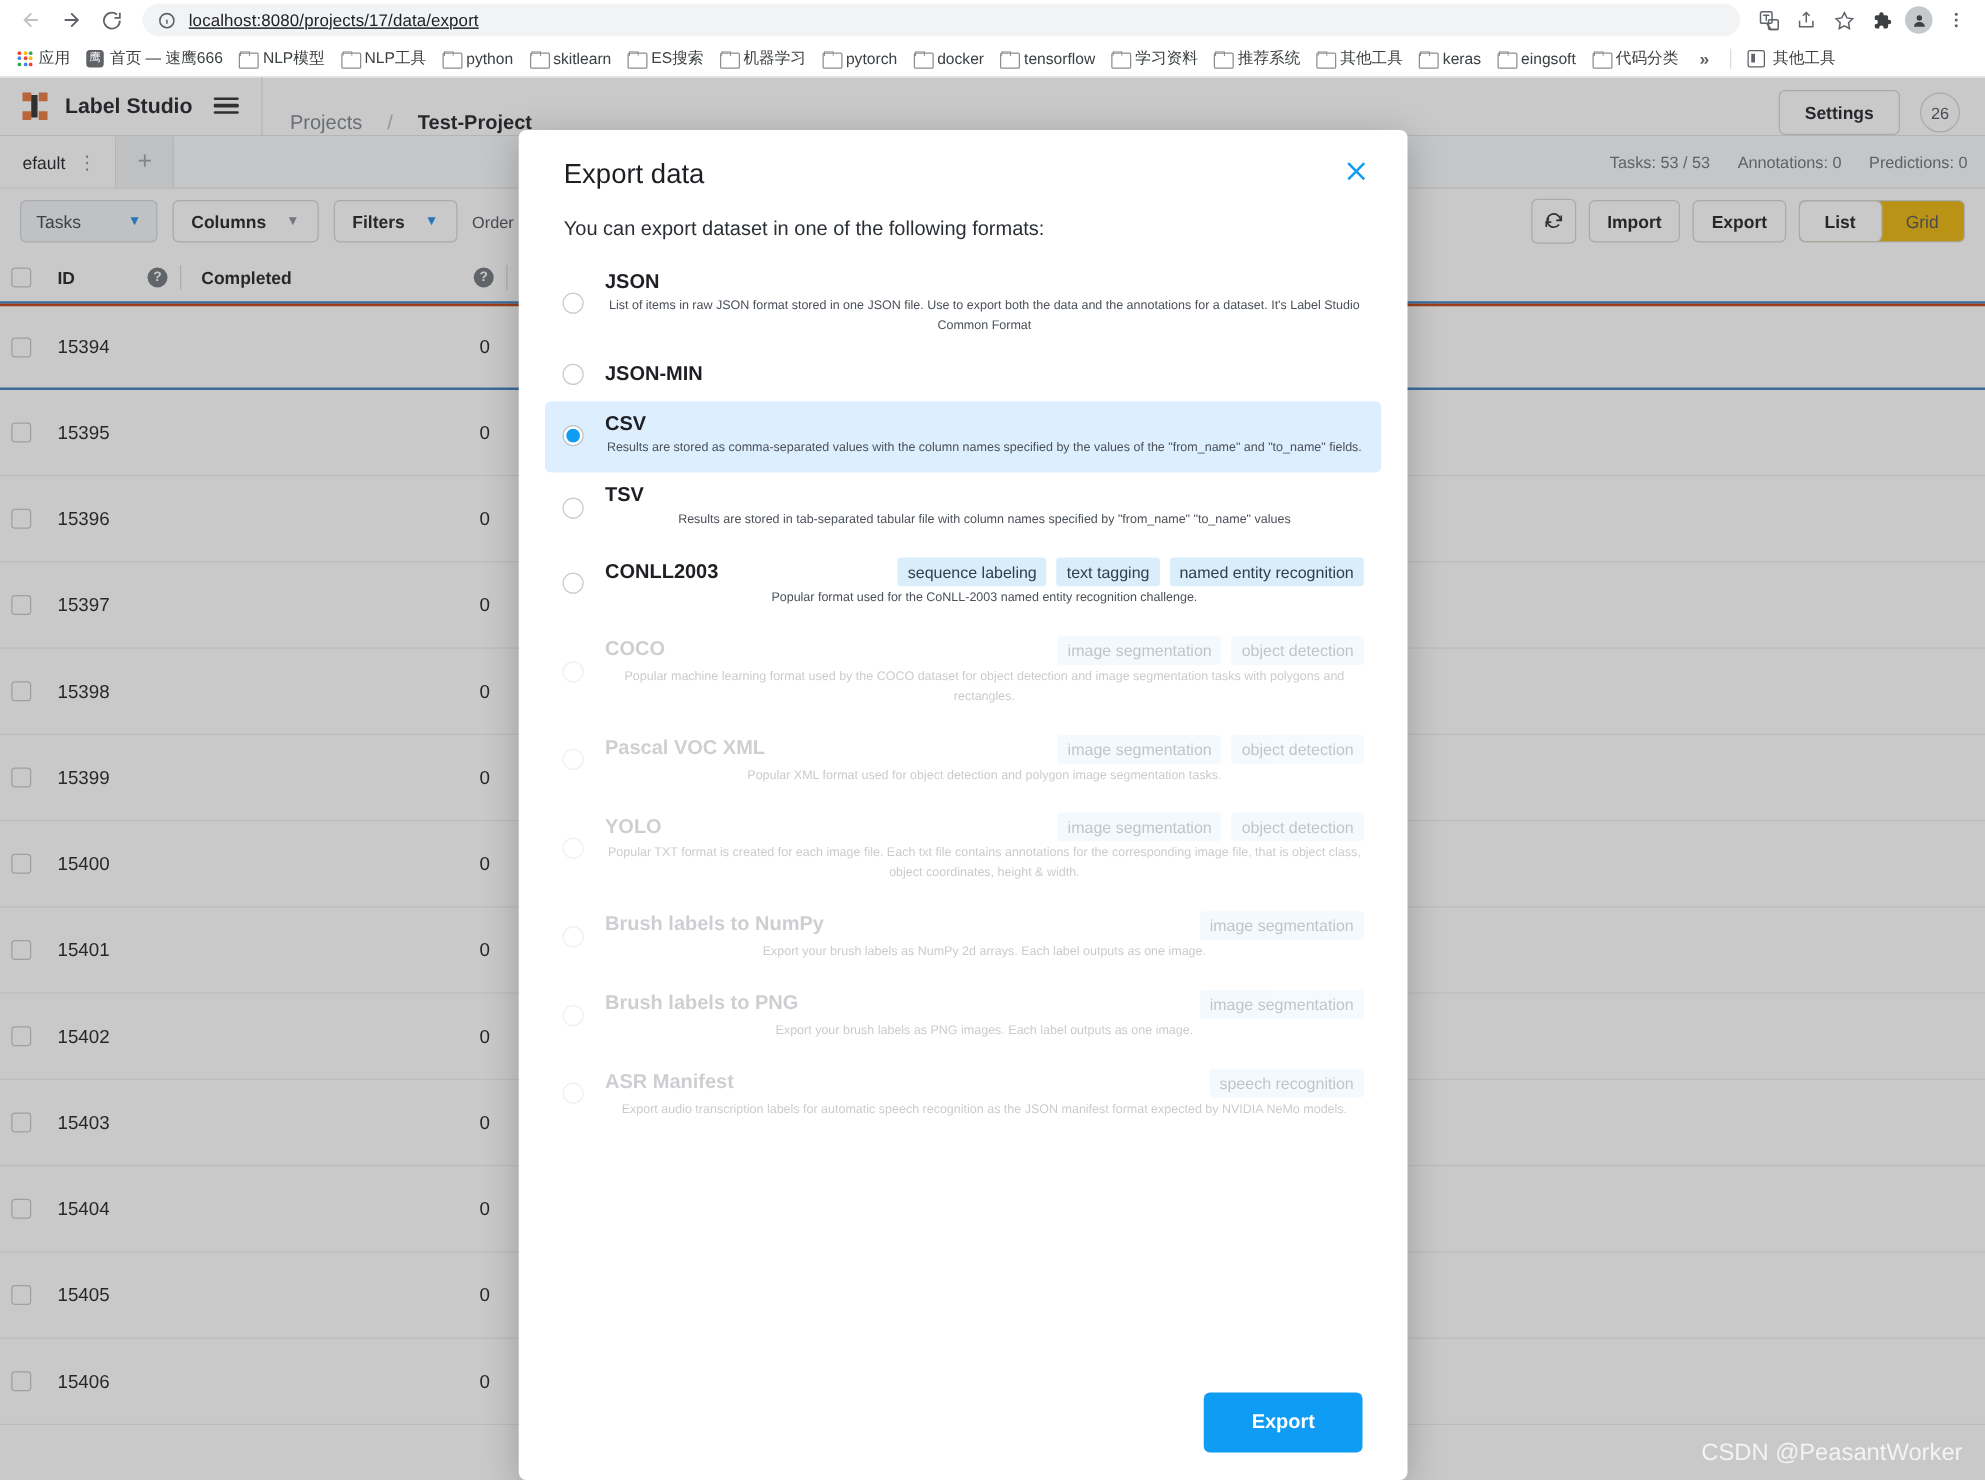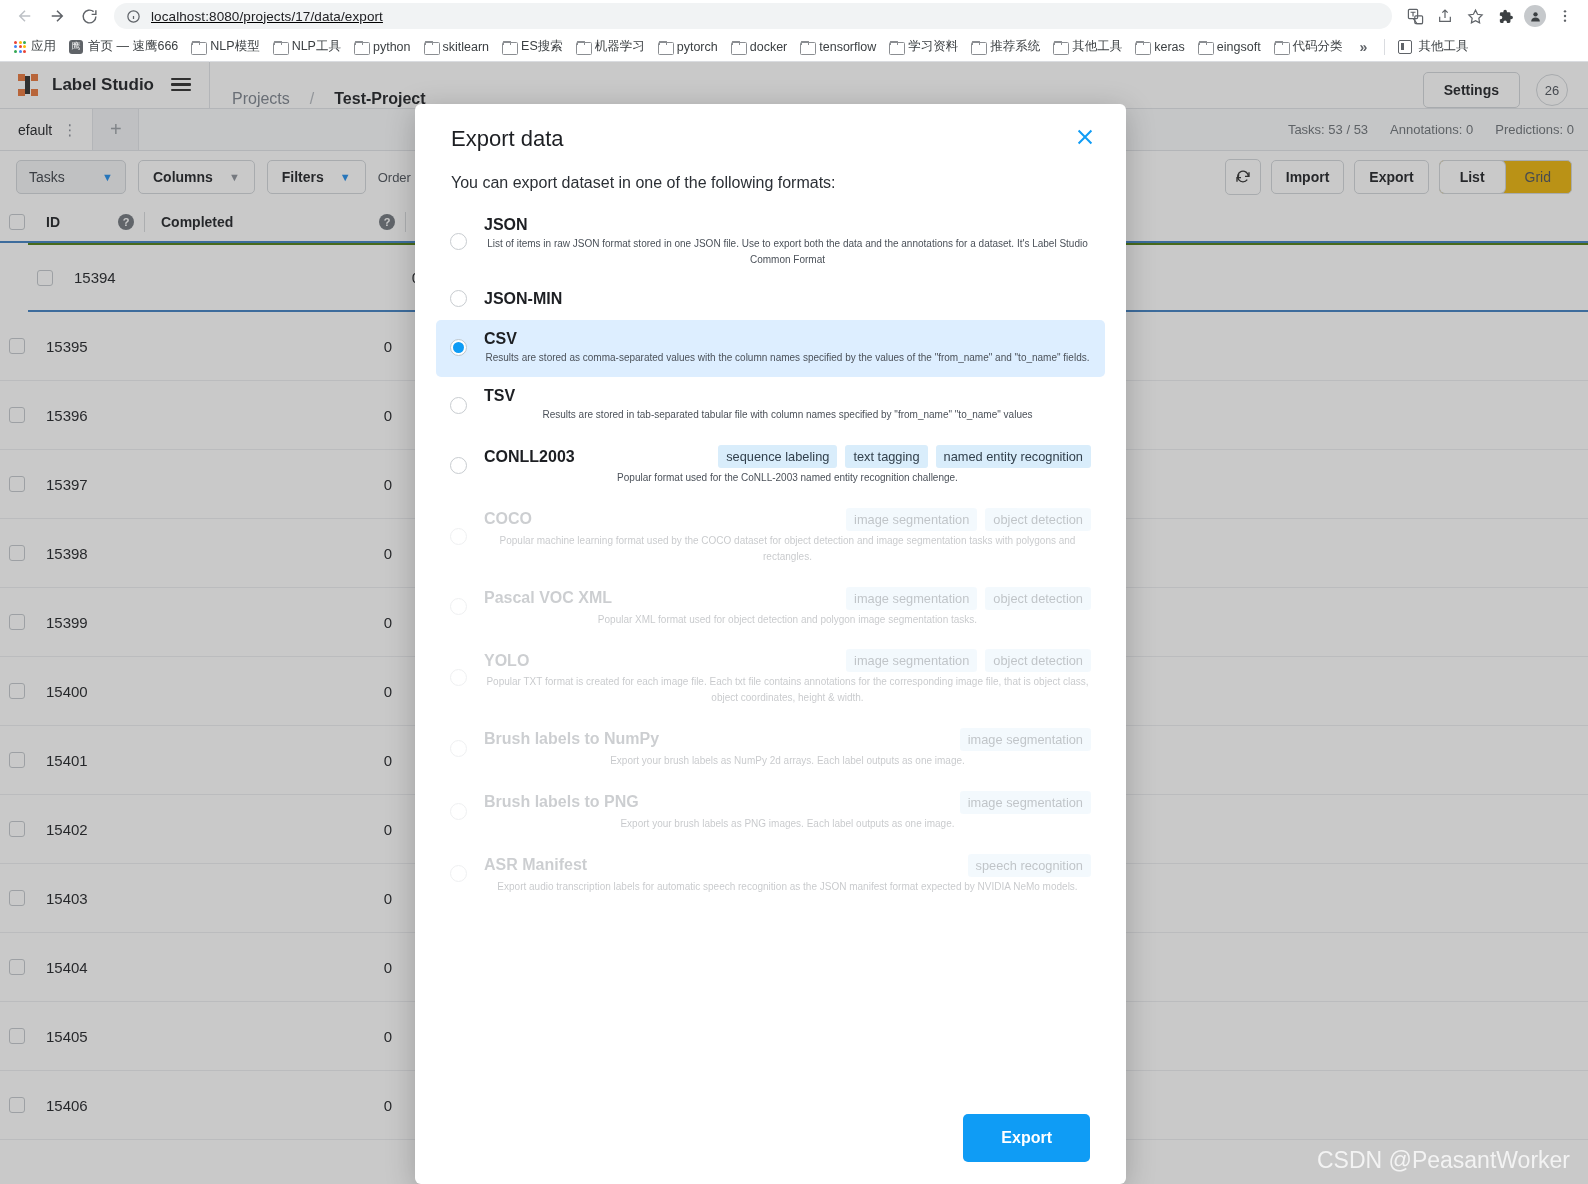--- a/index.html
+++ b/index.html
@@ -171,21 +171,21 @@
   .vdiv { width:1px; height:20px; background:#d7dadd; }
   .cell-completed { flex: 0 0 260px; padding-left: 16px; display:flex; align-items:center; }
   .cell-icon { width: 60px; display:flex; align-items:center; justify-content:center; }
   .mini-sq { width:18px;height:18px;background:#bcdffb;border-radius:3px;position:relative;}
   .mini-sq::after{content:"";position:absolute;left:4px;top:4px;width:10px;height:10px;
      border:2px solid #1f8ceb;border-radius:2px;}
   .tr {
     display:flex; align-items:center; height: 69px; font-size:15px; color:#1d1f23;
     border-bottom: 1px solid #eceef0;
   }
-  .tr.selected { border-top: 2px solid #4d7c0f; border-bottom: 2px solid #3e7fc1; margin-left: 28px; }
+  .tr.selected { border-top: 2px solid #c2410c; border-bottom: 2px solid #3e7fc1; }
   .tr .id-val { width: 110px; padding-left: 12px; }
   .tr .completed-val { flex: 0 0 260px; padding-left: 16px; text-align: right; padding-right: 12px; }
 
   
   .dimmer {
     position:absolute; left:0; top:62px; width:1588px; height:1122px;
     background: rgba(60,60,60,0.28); z-index: 50;
   }
 
   
@@ -232,21 +232,21 @@
     display:flex; justify-content:flex-end; padding: 16px 36px 22px 36px;
   }
   .export-btn {
     background:#0f9cf5; color:#fff; font-size:16px; font-weight:bold;
     border:none; border-radius:5px; padding: 15px 38px; cursor:pointer;
   }
 
   
   .watermark {
     position:absolute; right: 18px; bottom: 10px; z-index: 55;
-    font-size: 23px; color: rgba(255,255,255,0.78); text-align: center;
+    font-size: 19px; color: rgba(255,255,255,0.78); text-align: center;
   }
 </style>
 </head>
 <body>
 
 <div id="root">
 
   <div class="browser-chrome">
     <div class="nav-row">
       <div class="nav-btn back">

